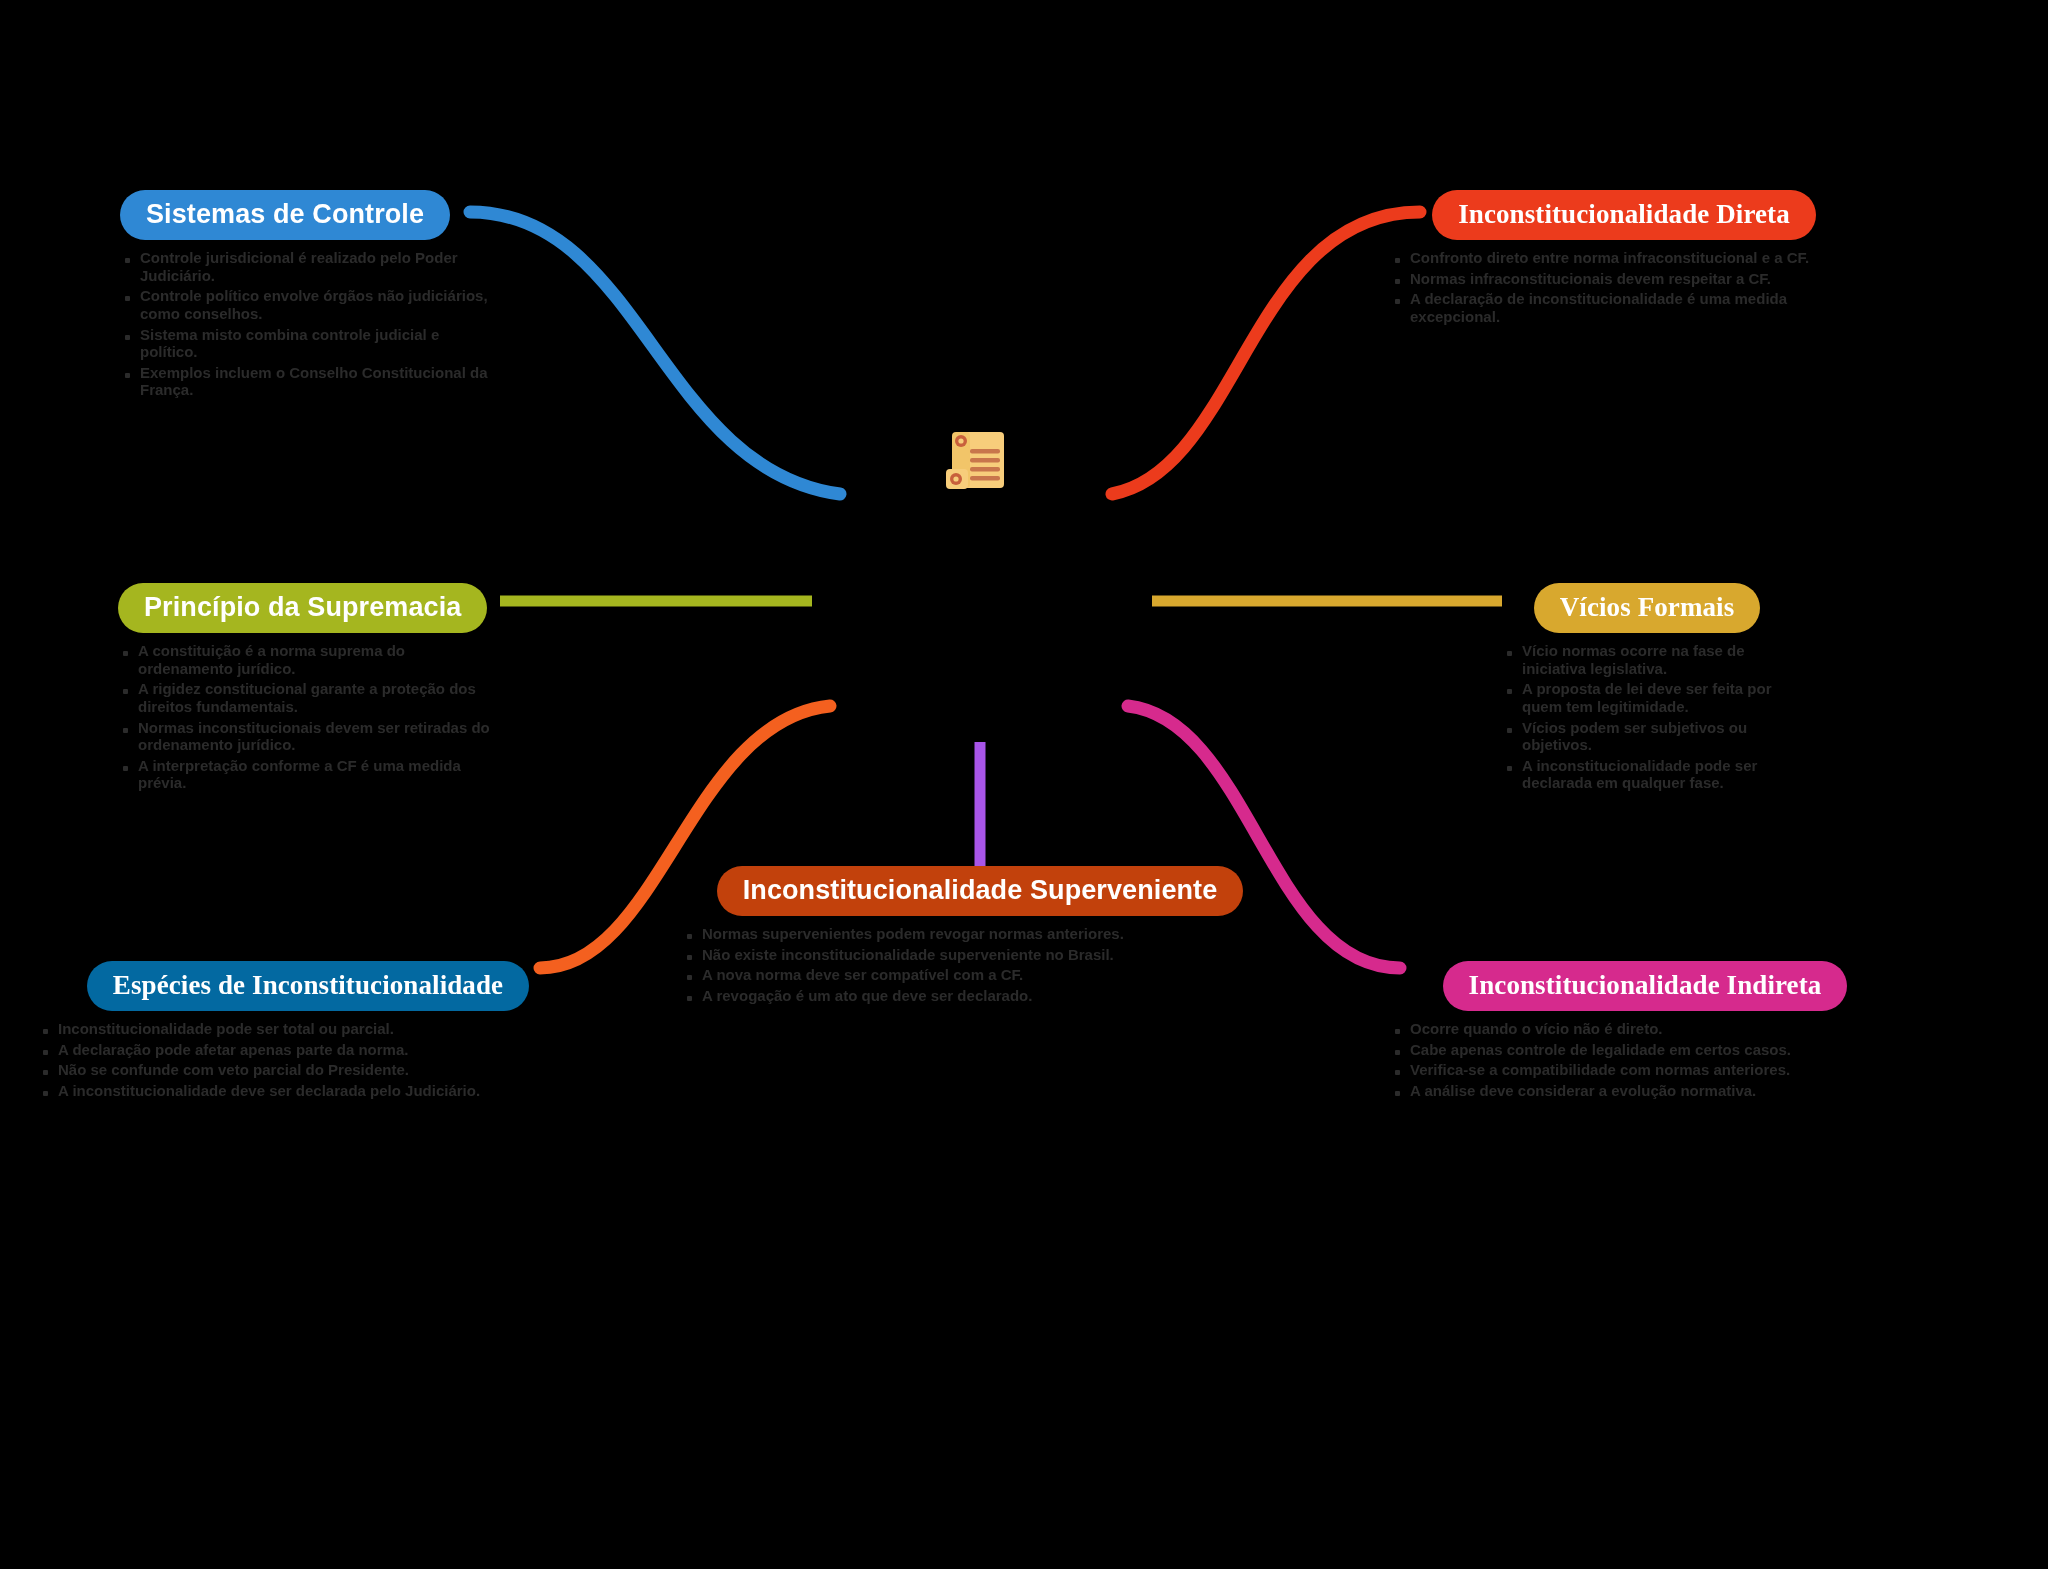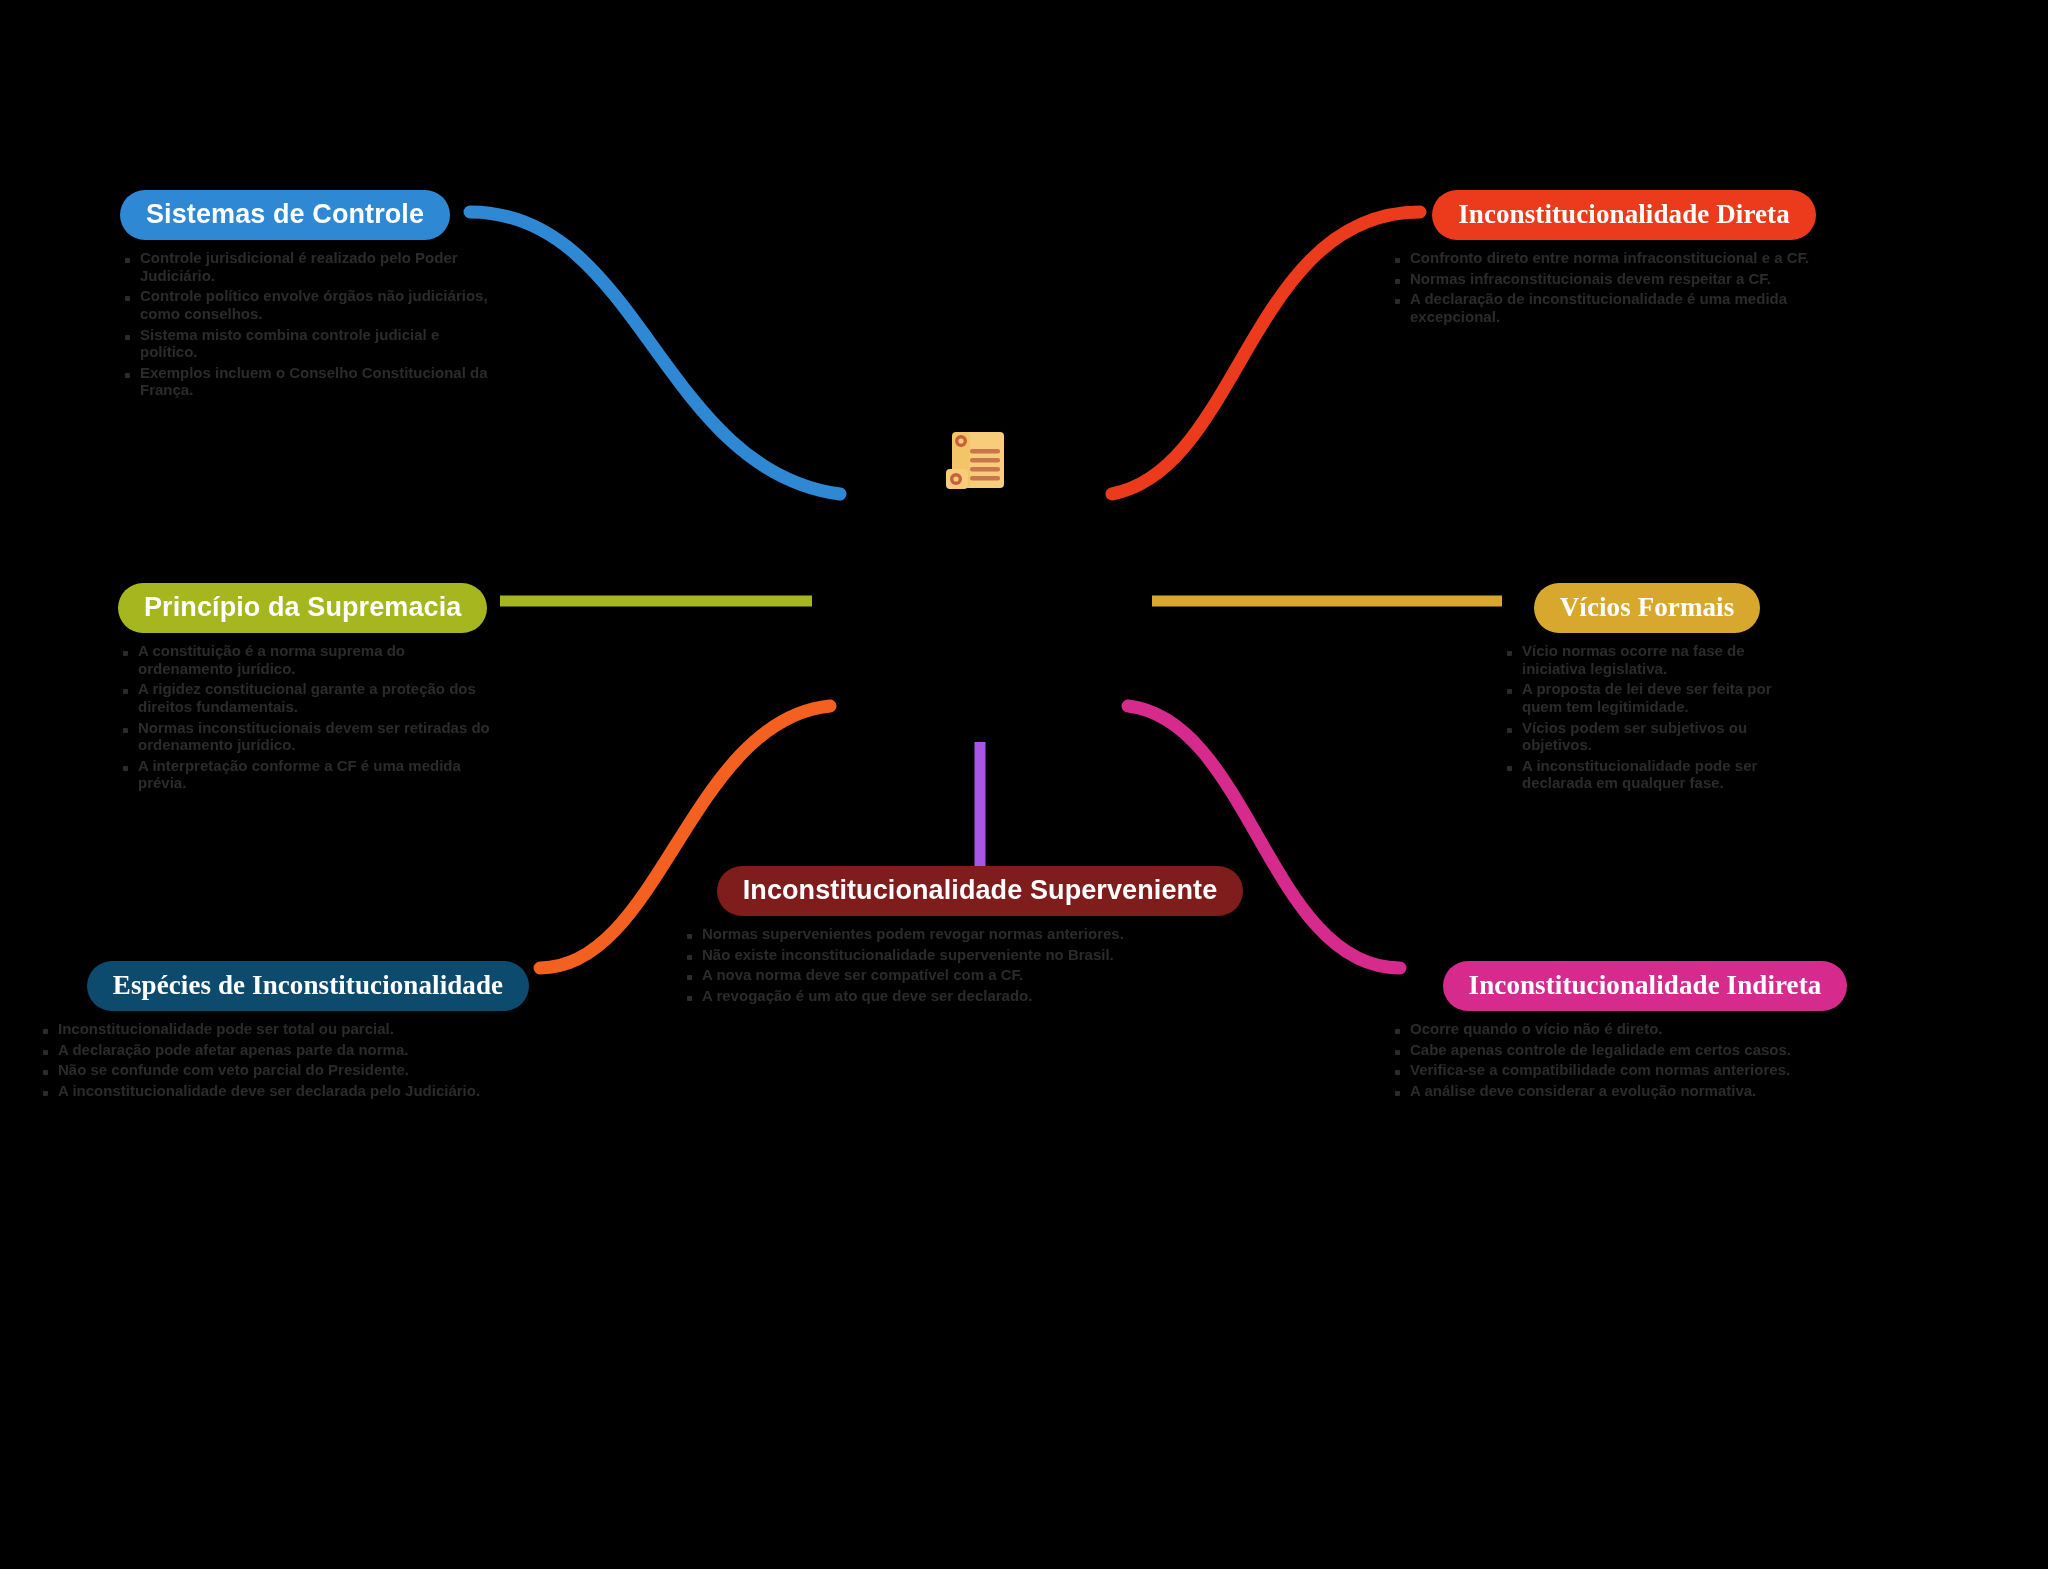--- a/index.html
+++ b/index.html
@@ -140,33 +140,33 @@
     <ul class="bullets">
       <li>Vício normas ocorre na fase de iniciativa legislativa.</li>
       <li>A proposta de lei deve ser feita por quem tem legitimidade.</li>
       <li>Vícios podem ser subjetivos ou objetivos.</li>
       <li>A inconstitucionalidade pode ser declarada em qualquer fase.</li>
     </ul>
   </div>
 
   <div class="node" id="node-4" style="left:38px; top:961px; width:540px;">
     <div class="pill-wrap right">
-      <span class="pill" style="background: #0c4a6e;">Espécies de Inconstitucionalidade</span>
+      <span class="pill" style="background: #0369a1;">Espécies de Inconstitucionalidade</span>
     </div>
     <ul class="bullets">
       <li>Inconstitucionalidade pode ser total ou parcial.</li>
       <li>A declaração pode afetar apenas parte da norma.</li>
       <li>Não se confunde com veto parcial do Presidente.</li>
       <li>A inconstitucionalidade deve ser declarada pelo Judiciário.</li>
     </ul>
   </div>
 
   <div class="node" id="node-5" style="left:682px; top:866px; width:596px;">
     <div class="pill-wrap center">
-      <span class="pill" style="background: #7f1d1d;">Inconstitucionalidade Superveniente</span>
+      <span class="pill" style="background: #c2410c;">Inconstitucionalidade Superveniente</span>
     </div>
     <ul class="bullets">
       <li>Normas supervenientes podem revogar normas anteriores.</li>
       <li>Não existe inconstitucionalidade superveniente no Brasil.</li>
       <li>A nova norma deve ser compatível com a CF.</li>
       <li>A revogação é um ato que deve ser declarado.</li>
     </ul>
   </div>
 
   <div class="node" id="node-6" style="left:1390px; top:961px; width:510px;">

